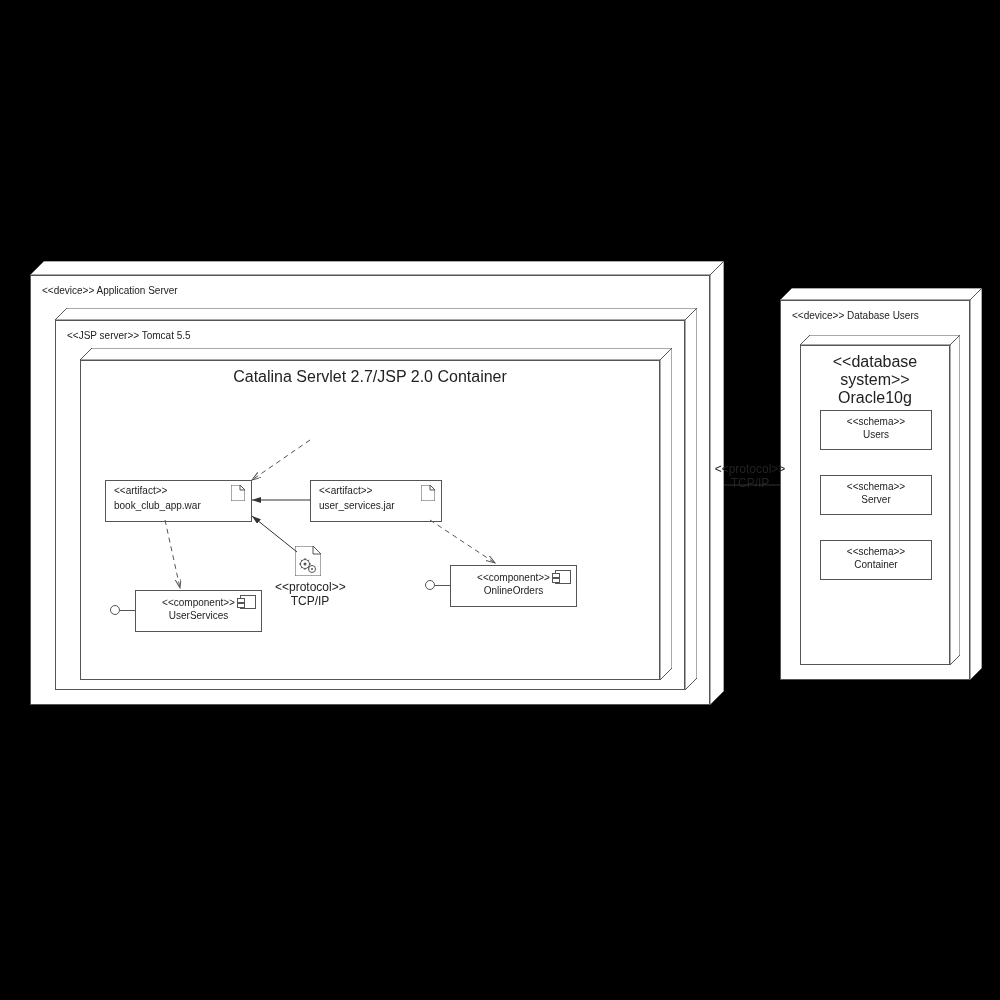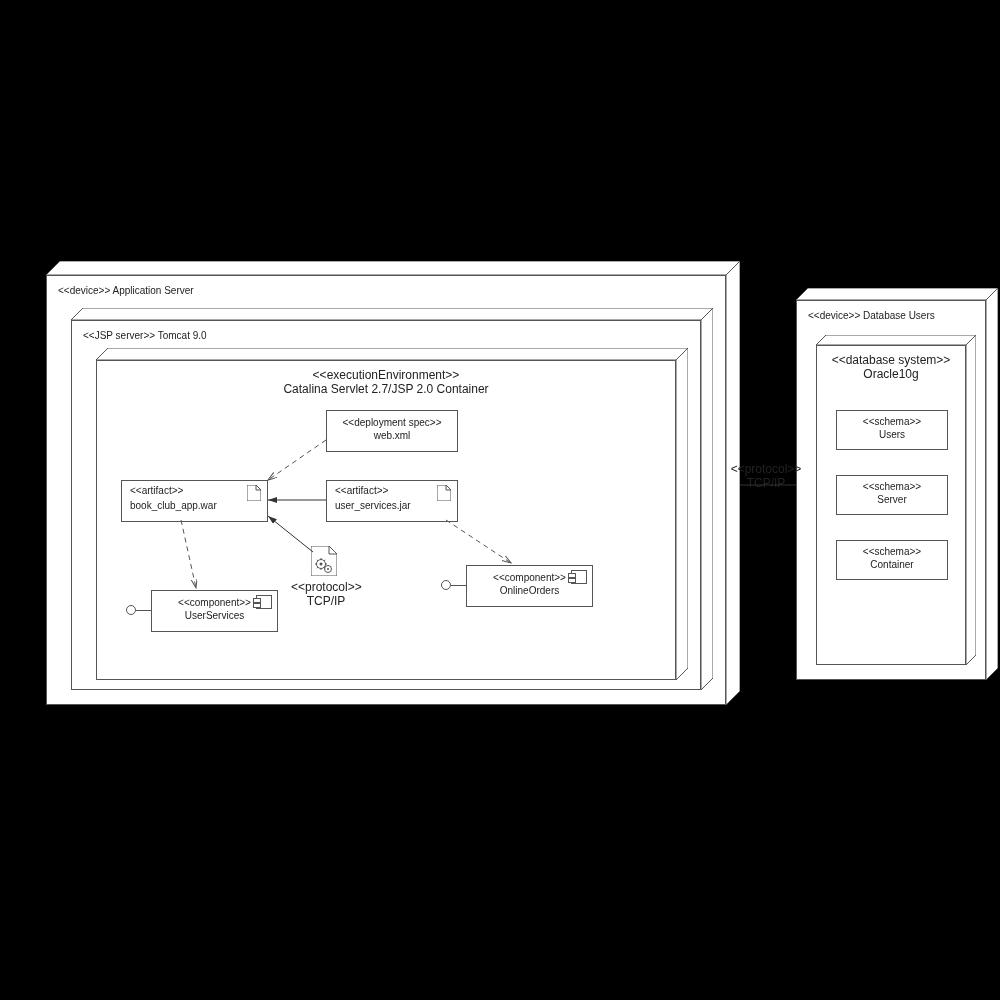--- a/index.html
+++ b/index.html
@@ -1,22 +1,22 @@
 <!DOCTYPE html>
 <html><head>
 <meta charset="utf-8">
 <style>
   html,body{margin:0;padding:0;width:1000px;height:1000px;background:#000;font-family:Arial,Helvetica,sans-serif;overflow:hidden}
-  .canvas{position:absolute;left:16px;top:0;width:792px;height:1000px}
+  .canvas{position:absolute;left:0;top:0;width:792px;height:1000px}
   
   .node3d{position:absolute}
   .node3d .front{position:absolute;left:0;top:0;right:0;bottom:0;border:1px solid #555;background:#fff}
   .node3d .topface,.node3d .sideface{position:absolute;fill:#fff;stroke:#555;stroke-width:1}
   .node3d .label{position:absolute;left:12px;top:10px;font-size:10px;color:#222}
-  .centerlabel{position:absolute;width:100%;text-align:center;font-size:12px;color:#222}
+  .centerlabel{position:absolute;width:100%;text-align:center;font-size:16px;color:#222}
   
   .rect{position:absolute;border:1px solid #555;background:#fff}
   .rect .txt{position:absolute;width:100%;text-align:center;font-size:10px;color:#222;line-height:1.25}
   
   .compglyph{position:absolute;width:14px;height:12px;border:1px solid #555;background:#fff}
   .compglyph::before,.compglyph::after{content:"";position:absolute;left:-4px;width:6px;height:3px;border:1px solid #555;background:#fff}
   .compglyph::before{top:2px}
   .compglyph::after{top:7px}
   
   .pageglyph{position:absolute;width:14px;height:16px}
@@ -48,43 +48,36 @@
   </div>
 
   <div class="node3d" style="left:55px;top:320px;width:630px;height:370px">
     <svg class="topface" style="left:0;top:-12px;width:642px;height:12px" viewBox="0 0 642 12">
         <polygon points="12,0 642,0 630,12 0,12" fill="#fff" stroke="#555"></polygon>
       </svg>
     <svg class="sideface" style="left:630px;top:-12px;width:12px;height:382px" viewBox="0 0 12 382">
         <polygon points="0,12 12,0 12,370 0,382" fill="#fff" stroke="#555"></polygon>
       </svg>
     <div class="front"></div>
-    <div class="label"><span>&lt;&lt;JSP server&gt;&gt;</span> <span>Tomcat 9.0</span></div>
+    <div class="label"><span>&lt;&lt;JSP server&gt;&gt;</span> <span>Tomcat 5.5</span></div>
   </div>
 
   <div class="node3d" style="left:80px;top:360px;width:580px;height:320px">
     <svg class="topface" style="left:0;top:-12px;width:592px;height:12px" viewBox="0 0 592 12">
         <polygon points="12,0 592,0 580,12 0,12" fill="#fff" stroke="#555"></polygon>
       </svg>
     <svg class="sideface" style="left:580px;top:-12px;width:12px;height:332px" viewBox="0 0 12 332">
         <polygon points="0,12 12,0 12,320 0,332" fill="#fff" stroke="#555"></polygon>
       </svg>
     <div class="front"></div>
     <div class="centerlabel" style="top:8px">
-      <div>&lt;&lt;executionEnvironment&gt;&gt;</div>
       <div>Catalina Servlet 2.7/JSP 2.0 Container</div>
     </div>
   </div>
 
-  <div class="rect" style="left:310px;top:410px;width:130px;height:40px">
-    <div class="txt" style="top:6px">
-      <div>&lt;&lt;deployment spec&gt;&gt;</div>
-      <div>web.xml</div>
-    </div>
-  </div>
 
   <div class="rect" style="left:105px;top:480px;width:145px;height:40px">
     <div class="txt" style="top:4px;text-align:left;padding-left:8px">
       <div>&lt;&lt;artifact&gt;&gt;</div>
       <div style="padding-top:2px">book_club_app.war</div>
     </div>
     <div class="pageglyph" style="right:6px;top:4px">
       <svg viewBox="0 0 14 16">
           <polygon points="0,0 9,0 14,5 14,16 0,16" fill="#fff" stroke="#555"></polygon>
           <polyline points="9,0 9,5 14,5" fill="none" stroke="#555"></polyline>

